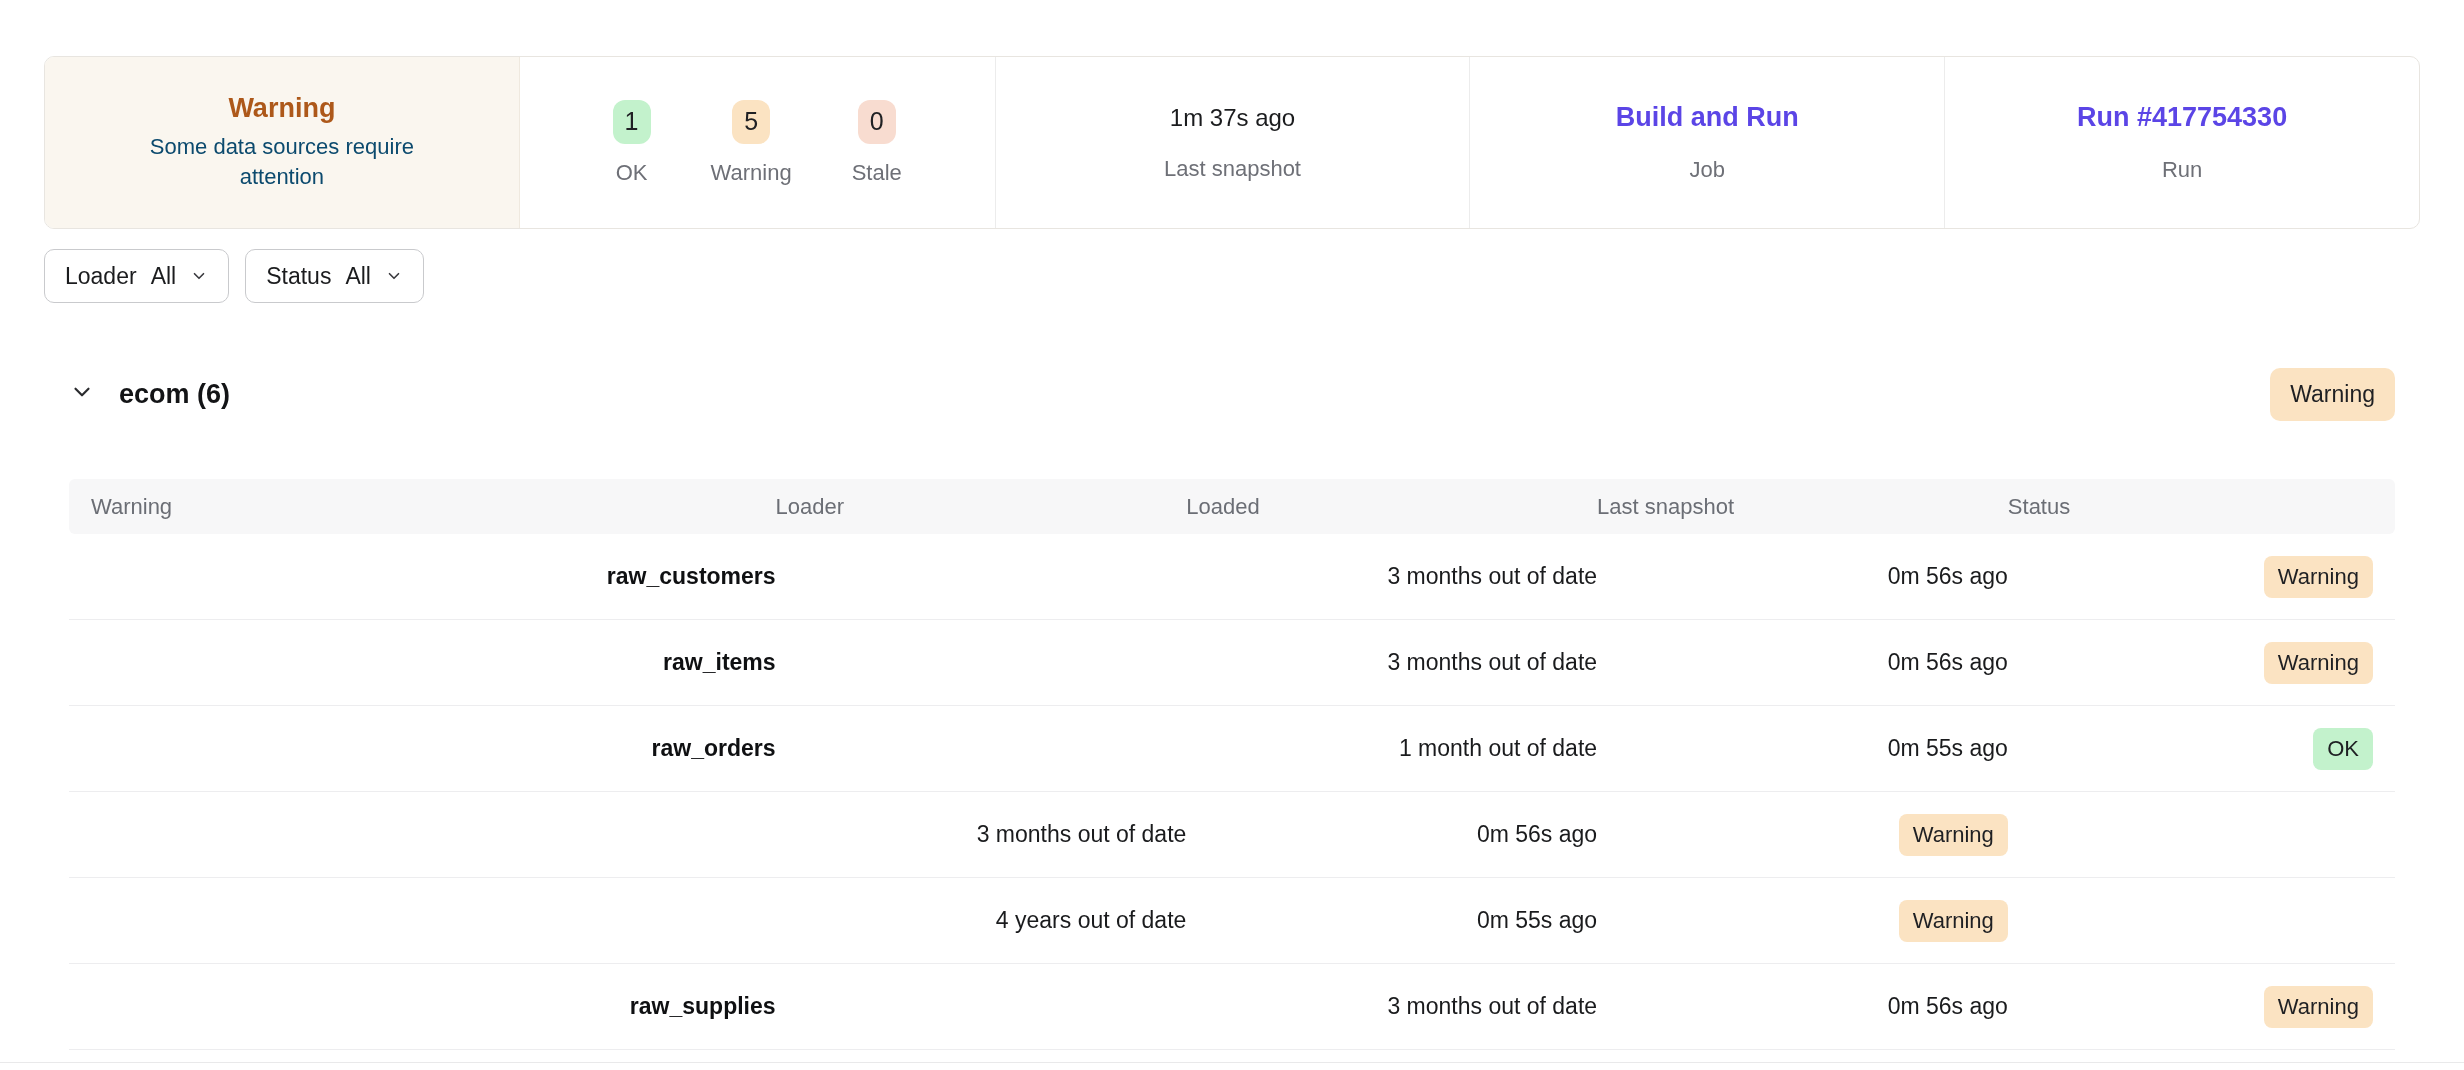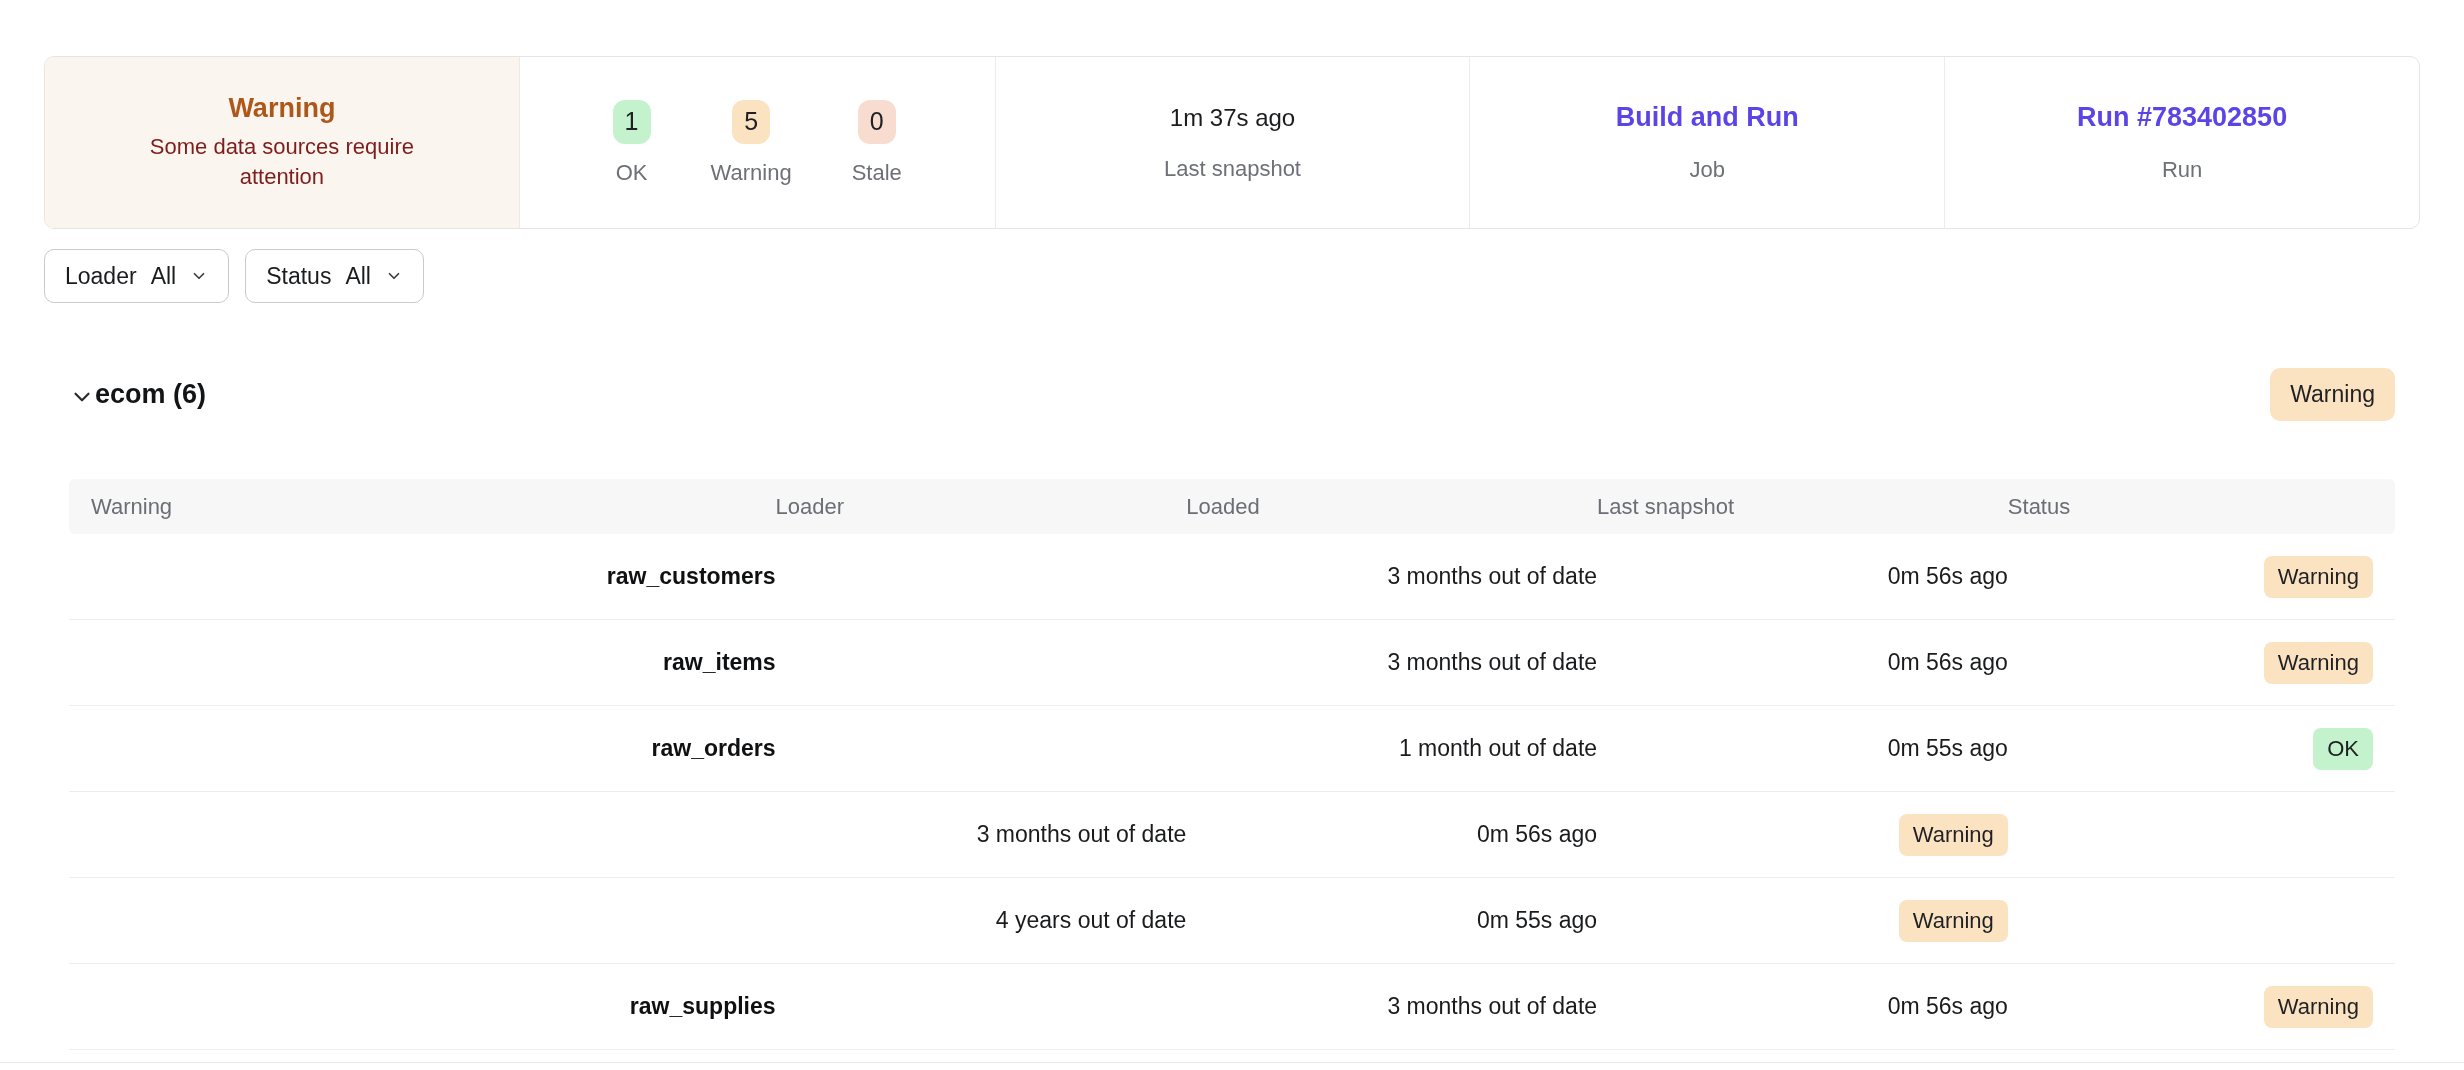--- a/index.html
+++ b/index.html
@@ -18,21 +18,21 @@
     border:1px solid #e8e5e0; border-radius:10px; overflow:hidden;
     background:#ffffff;
   }
   .seg {
     display:flex; flex-direction:column; align-items:center; justify-content:center;
     gap:24px; padding:0 20px; text-align:center;
   }
   .seg-status { background:#faf6ef; border-right:1px solid #efe9df; gap:8px; }
   .seg + .seg + .seg { border-left:1px solid #ececec; }
   .status-title { font-size:27px; font-weight:700; color:#ad581a; }
-  .status-sub { font-size:22px; line-height:1.35; color:#7f1d1d; max-width:320px; }
+  .status-sub { font-size:22px; line-height:1.35; color:#0c4a6e; max-width:320px; }
   .stats-wrap { display:flex; align-items:flex-start; gap:60px; }
   .stat { display:flex; flex-direction:column; align-items:center; gap:16px; }
   .stat-badge {
     min-width:38px; height:44px; padding:0 10px; border-radius:12px;
     display:flex; align-items:center; justify-content:center;
     font-size:25px; color:#202124;
   }
   .stat-label { font-size:22px; color:#6e7077; }
   .seg-value { font-size:24px; font-weight:500; color:#1b1c1e; }
   .seg-label { font-size:22px; color:#6e7077; }
@@ -45,21 +45,21 @@
     border:1.5px solid #c9cacd; border-radius:10px; background:#fff;
     font-size:23px; font-weight:500; color:#1b1c1e; cursor:pointer; gap:14px;
   }
   .chev { display:inline-flex; }
 
   
   .section-header {
     margin-top:62px; padding:0 25px; height:58px;
     display:flex; align-items:center;
   }
-  .section-left { display:flex; align-items:flex-end; cursor:pointer; }
+  .section-left { display:flex; align-items:flex-start; gap:24px; cursor:pointer; }
   .section-title { font-size:27px; font-weight:700; color:#131416; }
   .section-badge {
     margin-left:auto; background:#fbe3c2; color:#1f2023;
     font-size:23px; padding:13px 20px; border-radius:10px;
   }
 
   
   .table { margin:56px 25px 0 25px; }
   .thead, .trow {
     display:grid; grid-template-columns:30% 18% 18% 18% 16%;
@@ -114,21 +114,21 @@
       <div class="seg-value">1m 37s ago</div>
       <div class="seg-label">Last snapshot</div>
     </div>
 
     <div class="seg">
       <div class="seg-link">Build and Run</div>
       <div class="seg-label">Job</div>
     </div>
 
     <div class="seg">
-      <div class="seg-link">Run #783402850</div>
+      <div class="seg-link">Run #417754330</div>
       <div class="seg-label">Run</div>
     </div>
   </div>
 
   <div class="filters">
     <button class="filter-btn">
       <span>Loader</span>
       <span>All</span>
       <span class="chev">
         <svg width="18" height="18" viewBox="0 0 24 24" fill="none" stroke="#3a3a3e" stroke-width="2.2" stroke-linecap="round" stroke-linejoin="round">

